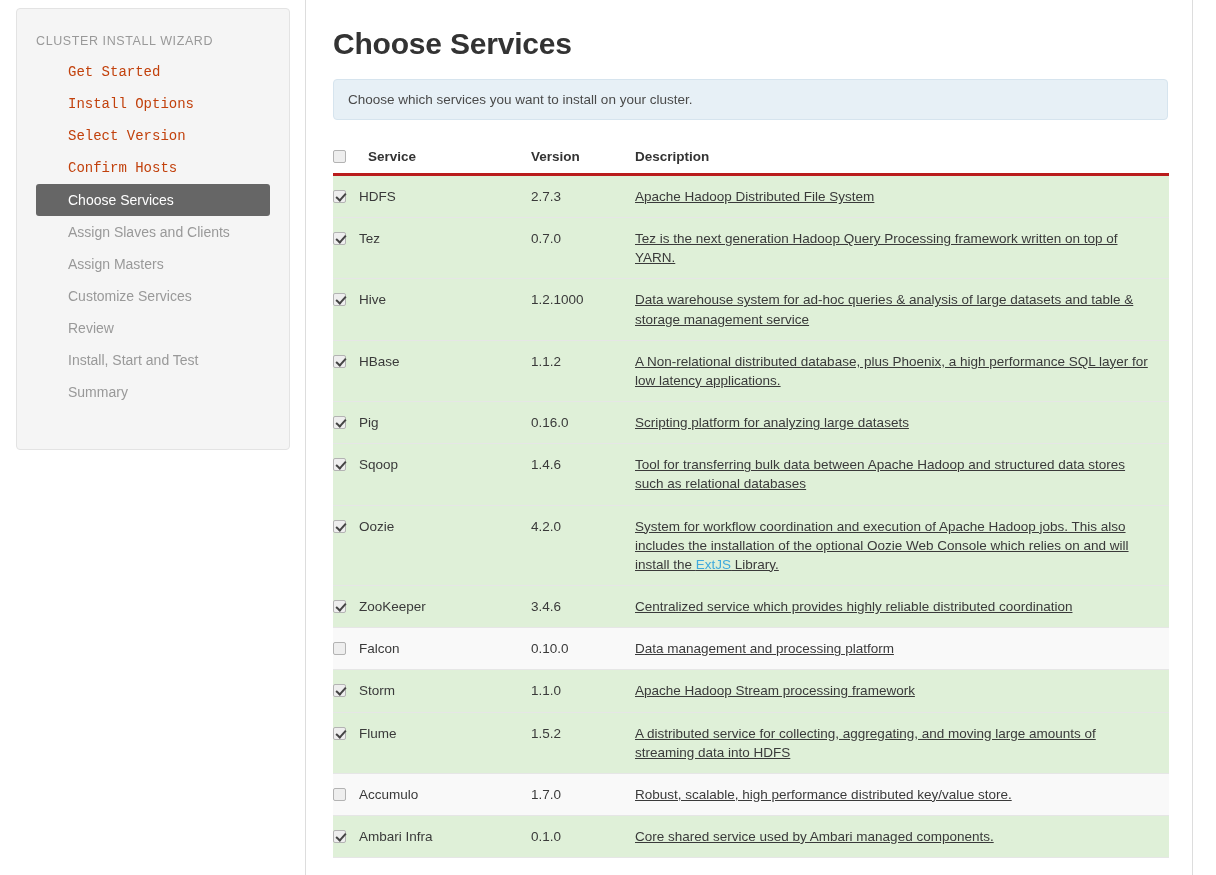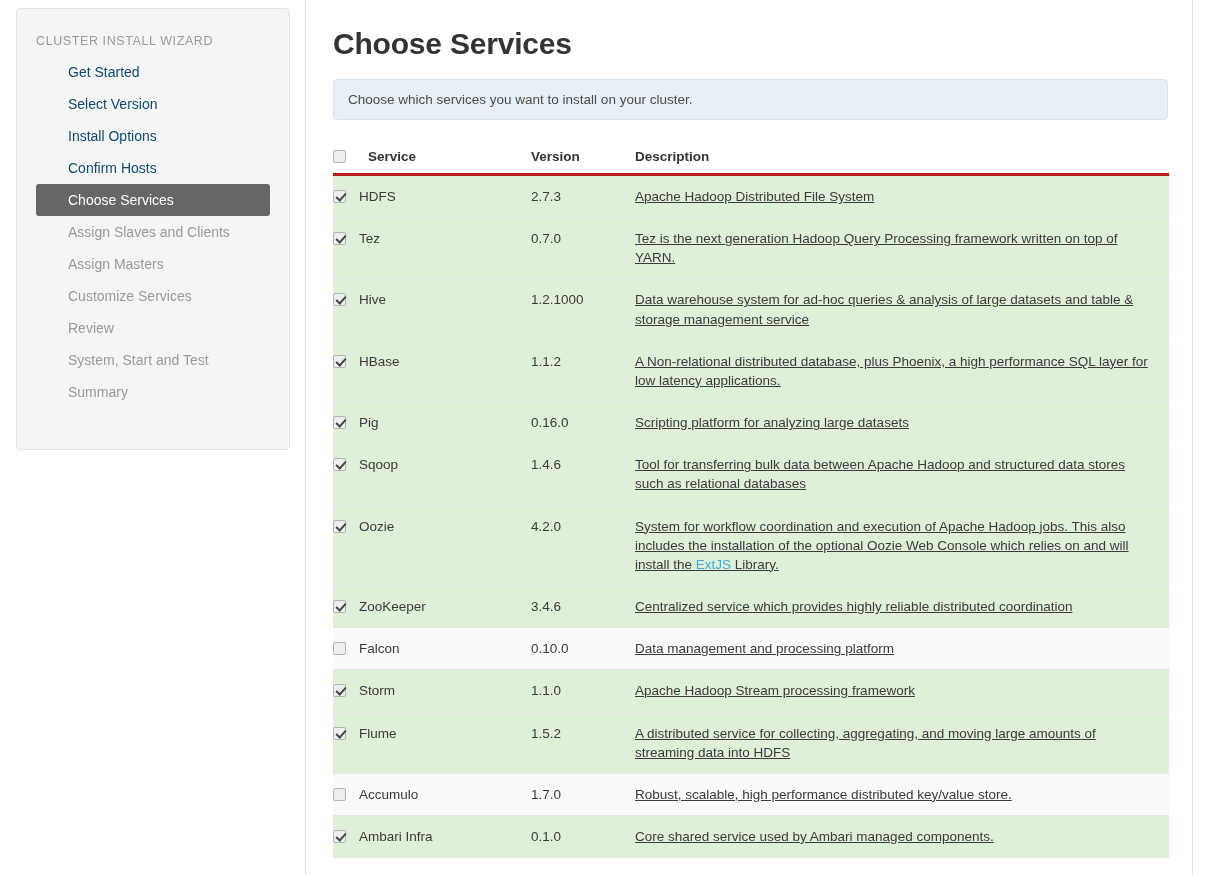--- a/index.html
+++ b/index.html
@@ -46,22 +46,23 @@
     display: block;
     font-size: 14px;
     line-height: 1;
     padding: 9px 0 9px 32px;
     margin: 0 19px 0 19px;
     color: #999999;
     border-radius: 3px;
     white-space: nowrap;
   }
   .wizard-item.done {
-    color: #0c4a6e;
+    color: #c2410c;
     cursor: pointer;
+    font-family: Liberation Mono, monospace;
   }
   .wizard-item.active {
     background: #666666;
     color: #ffffff;
   }
 
   
   #content-panel {
     position: absolute;
     left: 305px;
@@ -154,29 +155,29 @@
     margin-top: 25px;
   }
 </style>
 </head>
 <body>
 
 <div id="wizard-sidebar">
   <div id="wizard-title">CLUSTER INSTALL WIZARD</div>
   <ul class="wizard-list" id="wizard-list">
       <li class="wizard-item done"><span>Get Started</span></li>
+      <li class="wizard-item done"><span>Install Options</span></li>
       <li class="wizard-item done"><span>Select Version</span></li>
-      <li class="wizard-item done"><span>Install Options</span></li>
       <li class="wizard-item done"><span>Confirm Hosts</span></li>
       <li class="wizard-item active"><span>Choose Services</span></li>
       <li class="wizard-item pending"><span>Assign Slaves and Clients</span></li>
       <li class="wizard-item pending"><span>Assign Masters</span></li>
       <li class="wizard-item pending"><span>Customize Services</span></li>
       <li class="wizard-item pending"><span>Review</span></li>
-      <li class="wizard-item pending"><span>System, Start and Test</span></li>
+      <li class="wizard-item pending"><span>Install, Start and Test</span></li>
       <li class="wizard-item pending"><span>Summary</span></li>
     </ul>
 </div>
 
 <div id="content-panel">
   <h1 id="page-title">Choose Services</h1>
 
   <div id="info-banner">
     <span>Choose which services you want to install on your cluster.</span>
   </div>

